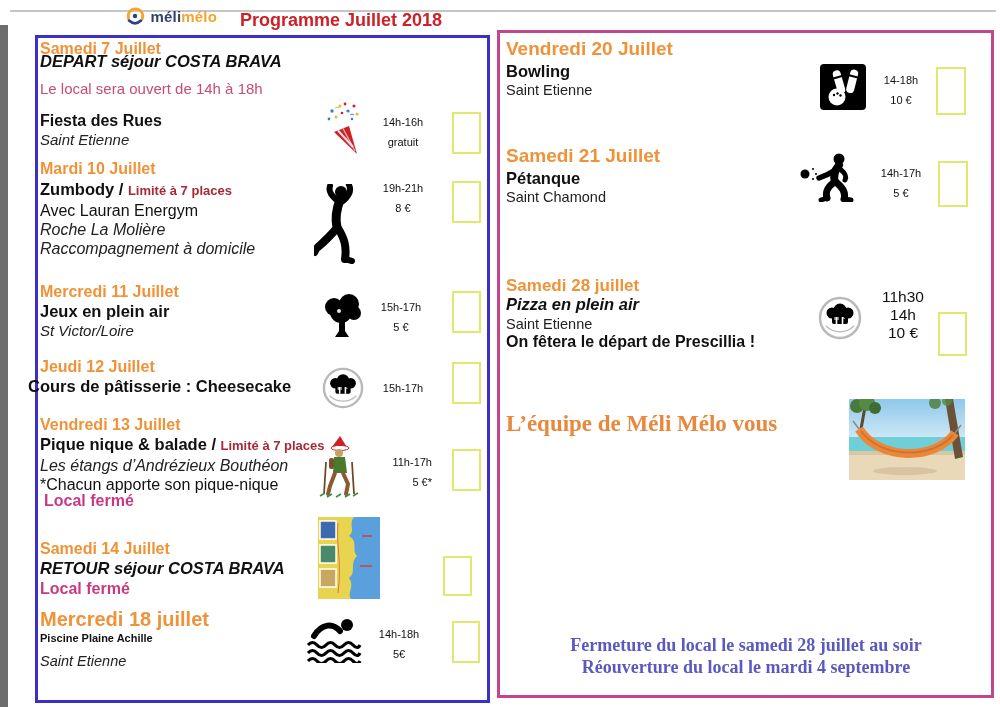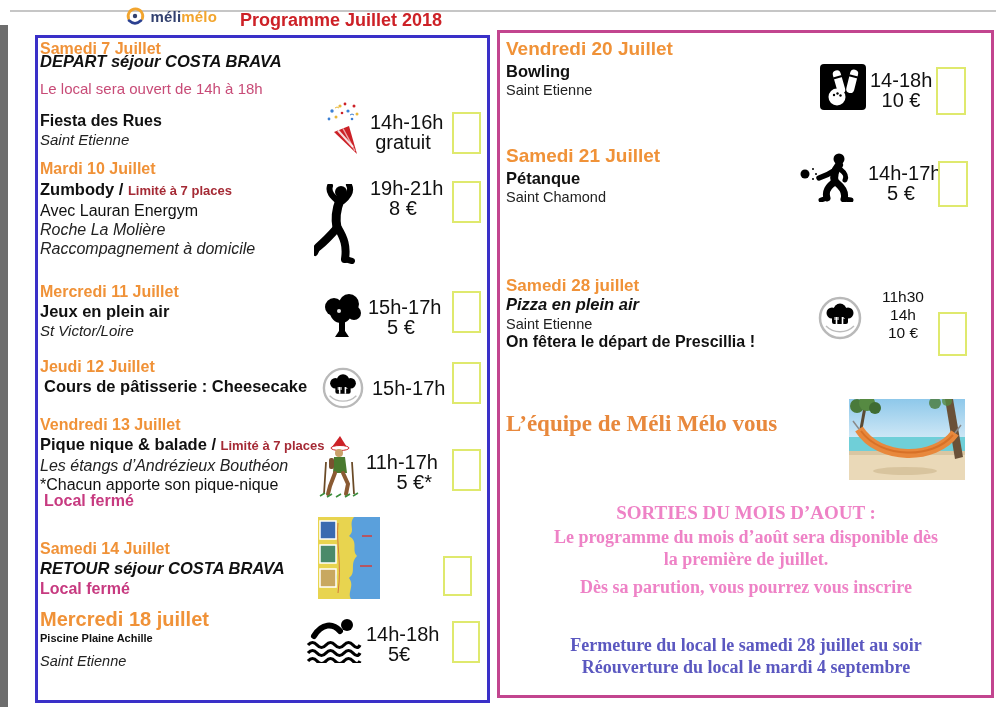--- a/index.html
+++ b/index.html
@@ -18,21 +18,21 @@
   .date-lg{font-weight:bold;color:#f09238;font-size:19px;}
   .date-xl{font-weight:bold;color:#f09238;font-size:20px;}
   .ev-title{font-weight:bold;font-size:16.5px;color:#111;}
   .bold-italic{font-style:italic;}
   .italic{font-style:italic;color:#222;}
   .place-sm{font-size:14.5px;color:#222;}
   .pink-note{color:#c84b77;font-size:15px;}
   .limit{color:#a52a35;font-weight:bold;font-size:13px;}
   .closed{color:#c73a80;font-weight:bold;font-size:16px;}
   .lines{font-size:16px;line-height:19px;color:#111;}
-  .time-block{text-align:center;font-size:20px;line-height:20px;color:#111;}
+  .time-block{text-align:center;font-size:11px;line-height:20px;color:#111;}
   .time-sm{font-size:15.5px;line-height:18px;}
   .checkbox{position:absolute;border:2px solid #dfe96d;background:#fffffe;}
   .serif{font-family:"Liberation Serif",serif;font-weight:bold;}
   .vacation{color:#e8883c;font-size:23px;line-height:27px;}
   .august{color:#ee82c6;text-align:center;font-size:18px;line-height:22px;white-space:normal;}
   .august .heading{font-size:19px;margin-bottom:2px;}
   .august .gap{margin-top:6px;}
   .closure{color:#5b58c0;text-align:center;font-size:18px;line-height:22px;white-space:normal;}
 </style>
 </head>
@@ -147,21 +147,21 @@
     <div class="abs time-block" style="left:368px;top:297px;width:66px;">
       <div>15h-17h</div>
       <div>5 €</div>
     </div>
     <div class="checkbox" style="left:452px;top:291px;width:25px;height:38px;"></div>
   </div>
 
   
   <div style="display:contents">
     <div class="abs date" style="left:40px;top:358px;">Jeudi 12 Juillet</div>
-    <div class="abs ev-title" style="left:44px;top:377px;">Cours de pâtisserie : Cheesecake</div>
+    <div class="abs ev-title" style="left:28px;top:377px;">Cours de pâtisserie : Cheesecake</div>
     <div class="abs" style="left:322px;top:367px;">
       <svg width="42" height="42" viewBox="0 0 44 44">
         <circle cx="22" cy="22" r="20" fill="#fff" stroke="#b9b9b9" stroke-width="2.5"></circle>
         <path d="M8 30 A 20 20 0 0 0 36 30" fill="none" stroke="#8f8f8f" stroke-width="1.5" opacity="0.6"></path>
         <circle cx="14" cy="17" r="5.5" fill="#000"></circle>
           <circle cx="22" cy="14" r="6.5" fill="#000"></circle>
           <circle cx="30" cy="17" r="5.5" fill="#000"></circle>
         <rect x="14" y="18" width="16" height="10" rx="2" fill="#000"></rect>
         <path d="M18.5 21 v7" stroke="#fff" stroke-width="1.6"></path>
         <path d="M17 21 v3 M20 21 v3" stroke="#fff" stroke-width="1"></path>
@@ -363,26 +363,20 @@
         <circle cx="26" cy="9" r="6" fill="#3f6c32"></circle>
       <circle cx="86" cy="4" r="6" fill="#4a7a3a" opacity="0.8"></circle>
         <circle cx="98" cy="2" r="5" fill="#568a42" opacity="0.8"></circle>
       <path d="M10 30 C30 62 86 62 106 34" stroke="#e8883c" stroke-width="9" fill="none"></path>
       <path d="M12 32 C32 60 84 60 104 36" stroke="#d06820" stroke-width="2" fill="none" opacity="0.7"></path>
       <path d="M10 30 L4 22 M106 34 L112 26" stroke="#8a8a8a" stroke-width="1.5"></path>
     </svg>
   </div>
 
   
-  <div class="abs serif august" style="left:505px;top:502px;width:482px;">
-    <div class="heading">SORTIES DU MOIS D’AOUT :</div>
-    <div>Le programme du mois d’août sera disponible dès</div>
-    <div>la première de juillet.</div>
-    <div class="gap">Dès sa parution, vous pourrez vous inscrire</div>
-  </div>
 
   
   <div class="abs serif closure" style="left:505px;top:634px;width:482px;">
     <div>Fermeture du local le samedi 28 juillet au soir</div>
     <div>Réouverture du local le mardi 4 septembre</div>
   </div>
 
 </div>
 
 </body></html>

